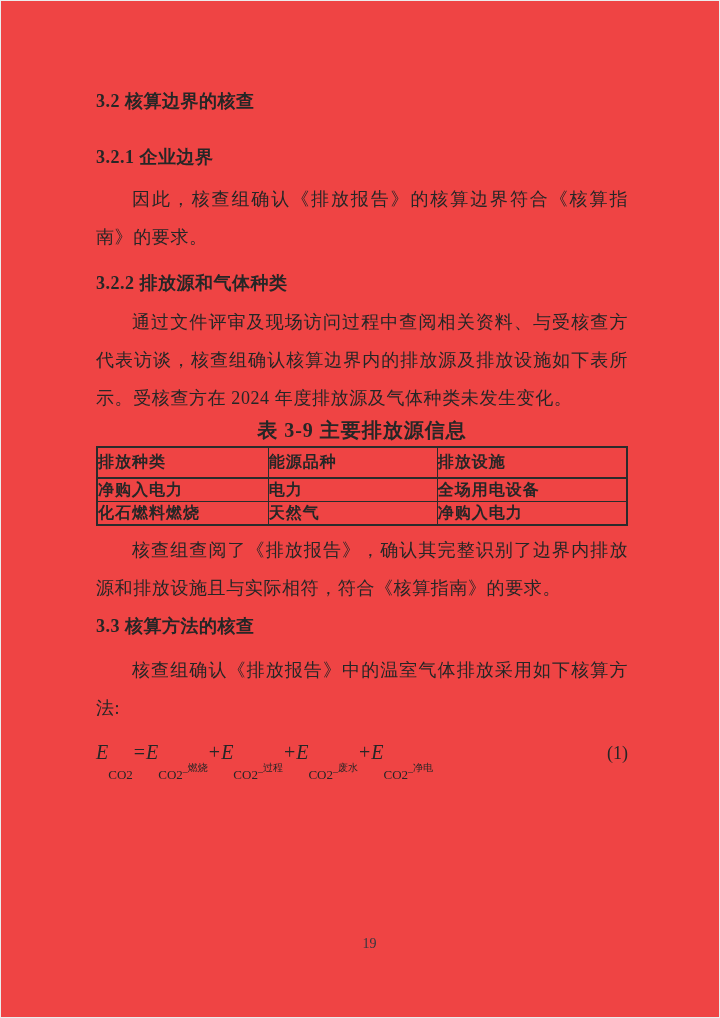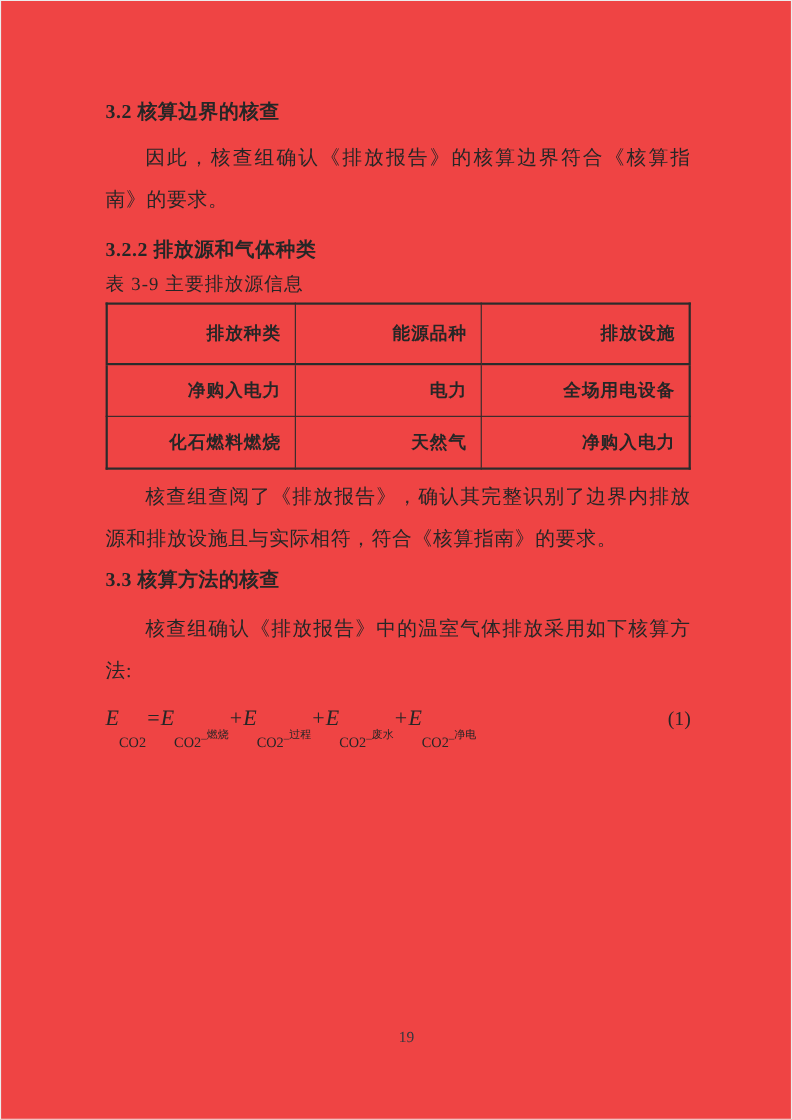--- a/index.html
+++ b/index.html
@@ -26,35 +26,35 @@
     font-size:18px; line-height:38px;
     text-align:justify; text-indent:2em;
     margin:0; letter-spacing:0.6px;
   }
   .p1 { margin-top:1px; }
   .p2 { margin-top:4px; }
   .p3 { margin-top:1px; }
   .p4 { margin-top:5px; }
   .p5 { margin-top:6px; }
   .tbl-caption {
-    font-size:17px; font-weight:normal;
-    line-height:26px;
+    font-size:20px; font-weight:bold;
+    text-align:center; line-height:26px;
     margin-top:0px; letter-spacing:1px;
   }
   table.src {
     width:100%; border-collapse:collapse;
     margin-top:3px;
     border:2px solid #2b2b2b;
     table-layout:fixed;
   }
   table.src th, table.src td {
     border:1px solid #2b2b2b;
-    text-align:right; vertical-align:middle;
+    text-align:left; vertical-align:middle;
     font-size:16px; letter-spacing:1px;
-    padding:12px;
+    padding:0;
   }
   table.src th { font-weight:bold; height:29px; border-bottom-width:2px; }
   table.src td { height:22px; font-weight:bold; }
   col.c1 { width:32.3%; } col.c2 { width:31.9%; } col.c3 { width:35.8%; }
   .formula-row {
     display:flex; justify-content:space-between; align-items:baseline;
     margin-top:14px; font-size:20px;
   }
   .formula i { font-style:italic; font-weight:normal; }
   .f-sub {
@@ -72,26 +72,28 @@
     text-align:center; font-size:14px; color:#33383f;padding-left:19px;
   }
 </style>
 </head>
 <body>
 
 <div class="page">
 
   <h2 class="sec h32">3.2 核算边界的核查</h2>
 
+  <h2 class="sec h321">3.2.1 企业边界</h2>
 
 
   <p class="body p2">因此，核查组确认《排放报告》的核算边界符合《核算指南》的要求。</p>
 
   <h2 class="sec h322">3.2.2 排放源和气体种类</h2>
 
+  <p class="body p3">通过文件评审及现场访问过程中查阅相关资料、与受核查方代表访谈，核查组确认核算边界内的排放源及排放设施如下表所示。受核查方在 2024 年度排放源及气体种类未发生变化。</p>
 
   <div class="tbl-caption">表 3-9 主要排放源信息</div>
 
   <table class="src">
     <colgroup>
         <col class="c1">
         <col class="c2">
         <col class="c3">
       </colgroup>
     <thead>

